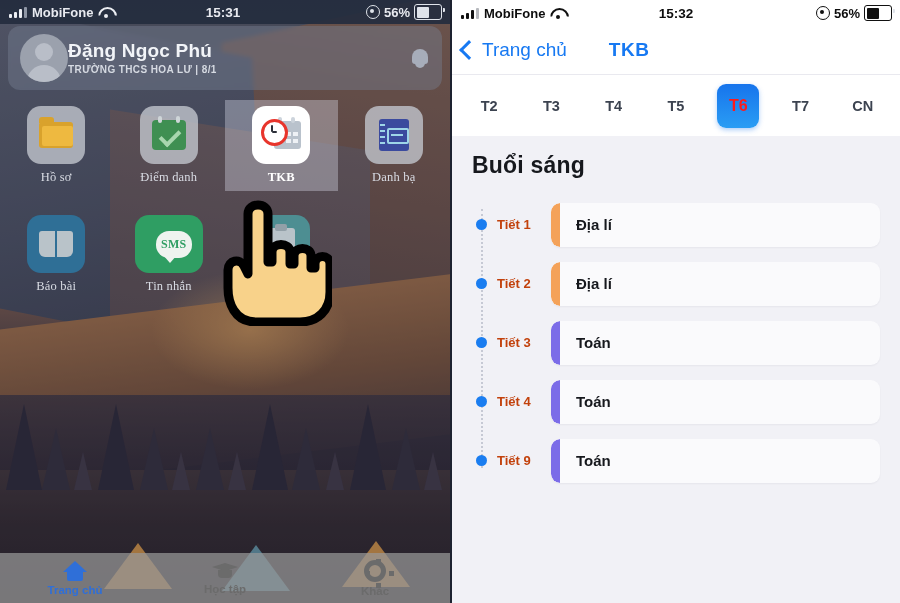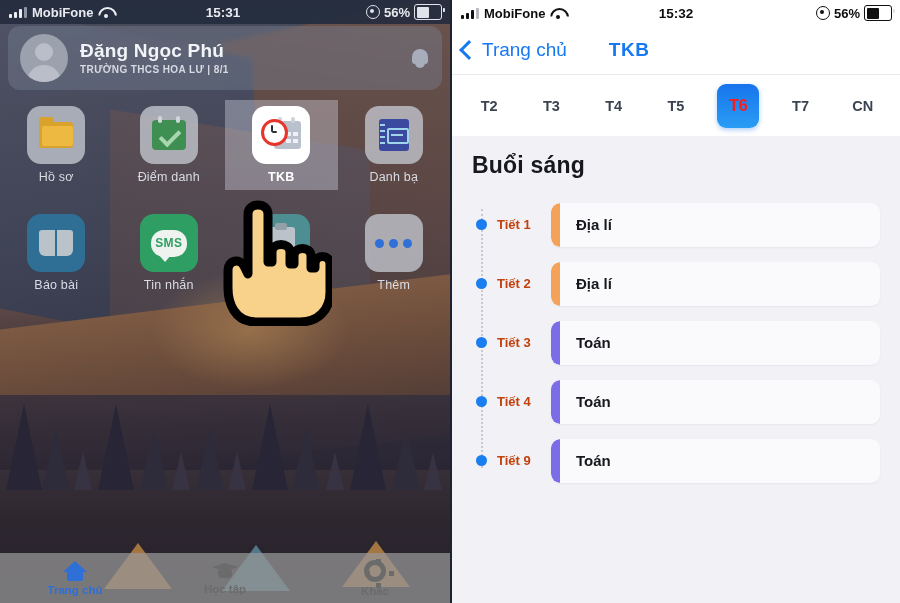--- a/index.html
+++ b/index.html
@@ -68,41 +68,41 @@
   .batt::after{content:"";position:absolute;right:-4px;top:3px;width:2px;height:4px;background:#dfe3ea;border-radius:0 1px 1px 0;}
   .batt i{display:block;height:100%;width:56%;background:#dfe3ea;border-radius:1px;}
 
   
   .user-card{position:absolute;left:8px;top:26px;width:434px;height:64px;
     background:rgba(120,128,148,.42);border-radius:12px;display:flex;align-items:center;
     padding:0 12px;box-sizing:border-box;backdrop-filter:blur(2px);}
   .avatar{width:48px;height:48px;border-radius:50%;background:#9ba1ad;position:relative;flex:none;overflow:hidden;}
   .avatar::before{content:"";position:absolute;left:15px;top:9px;width:18px;height:18px;border-radius:50%;background:#b9bec8;}
   .avatar::after{content:"";position:absolute;left:7px;top:31px;width:34px;height:24px;border-radius:17px 17px 0 0;background:#b9bec8;}
-  .user-txt{margin-left:12px;line-height:1.15;}
+  .user-txt{line-height:1.15;}
   .user-name{color:#f2f4f8;font-size:19px;font-weight:bold;letter-spacing:.2px;}
   .user-sub{color:#d6dae2;font-size:10px;font-weight:bold;letter-spacing:.4px;margin-top:2px;}
   .bell{margin-left:auto;width:20px;height:22px;position:relative;}
   .bell::before{content:"";position:absolute;left:2px;top:2px;width:16px;height:15px;
     border-radius:8px 8px 3px 3px;background:#a7adba;}
   .bell::after{content:"";position:absolute;left:5px;top:16px;width:10px;height:5px;
     border-radius:0 0 6px 6px;background:#a7adba;}
 
   
   .app-grid{position:absolute;left:0;top:100px;width:450px;
-    display:grid;grid-template-columns:repeat(4,1fr);row-gap:18px;}
+    display:grid;grid-template-columns:repeat(4,1fr);row-gap:18px;font-family:Liberation Serif, serif;}
   .app{display:flex;flex-direction:column;align-items:center;position:relative;padding:6px 0;}
   .app.selected{background:rgba(226,230,244,.35);}
   .app-ico{width:58px;height:58px;border-radius:14px;display:flex;align-items:center;justify-content:center;position:relative;}
   .app-lbl{margin-top:6px;font-size:12.5px;color:#d9dce4;letter-spacing:.2px;}
   .app.selected .app-lbl{color:#ffffff;font-weight:bold;}
   .ico-grey{background:rgba(196,200,208,.78);}
   .ico-white{background:#ffffff;}
   .ico-blue{background:#2f6f96;}
-  .ico-green{background:#2f9e63;}
+  .ico-green{background:#2f9e63;padding-left:10px;}
   .ico-teal{background:#4d8e92;}
   
   .folder{width:34px;height:26px;background:#d9a22c;border-radius:3px 3px 3px 3px;position:relative;}
   .folder::before{content:"";position:absolute;left:0;top:-5px;width:15px;height:6px;background:#d9a22c;border-radius:3px 3px 0 0;}
   .folder::after{content:"";position:absolute;left:3px;top:4px;width:31px;height:20px;background:#eeb940;border-radius:2px;}
   
   .calchk{width:34px;height:30px;background:#3f8f52;border-radius:4px;position:relative;}
   .calchk::before{content:"";position:absolute;left:6px;top:-4px;width:4px;height:7px;background:#cfd6d9;border-radius:2px;box-shadow:18px 0 0 #cfd6d9;}
   .calchk i{position:absolute;left:8px;top:10px;width:16px;height:8px;border-left:4px solid #a8d6ae;border-bottom:4px solid #a8d6ae;transform:rotate(-45deg);}
   
@@ -331,30 +331,20 @@
         <div class="app-lbl">Tin nhắn</div>
       </div>
 
       <div class="app">
         <div class="app-ico ico-teal">
             <span class="clip"></span>
           </div>
         <div class="app-lbl"></div>
       </div>
 
-      <div class="app">
-        <div class="app-ico ico-grey">
-            <span class="tdots">
-              <s></s>
-              <s></s>
-              <s></s>
-            </span>
-          </div>
-        <div class="app-lbl">Thêm</div>
-      </div>
     </div>
 
     <svg class="hand" viewBox="0 0 110 130">
       <path d="M34 126 C12 126 6 106 6 92 L6 74 C6 64 18 62 22 70 L26 78 L26 18
                C26 6 46 6 46 18 L46 66 L50 66 L50 56 C50 46 68 46 68 56 L68 68
                L72 68 L72 60 C72 50 89 50 89 60 L89 72 L93 72 L93 68
                C93 58 108 58 108 68 L108 96 C108 114 96 126 78 126 Z" fill="#f8d28a" stroke="#000" stroke-width="9" stroke-linejoin="round"></path>
     </svg>
 
     <div class="lp-tabbar">

